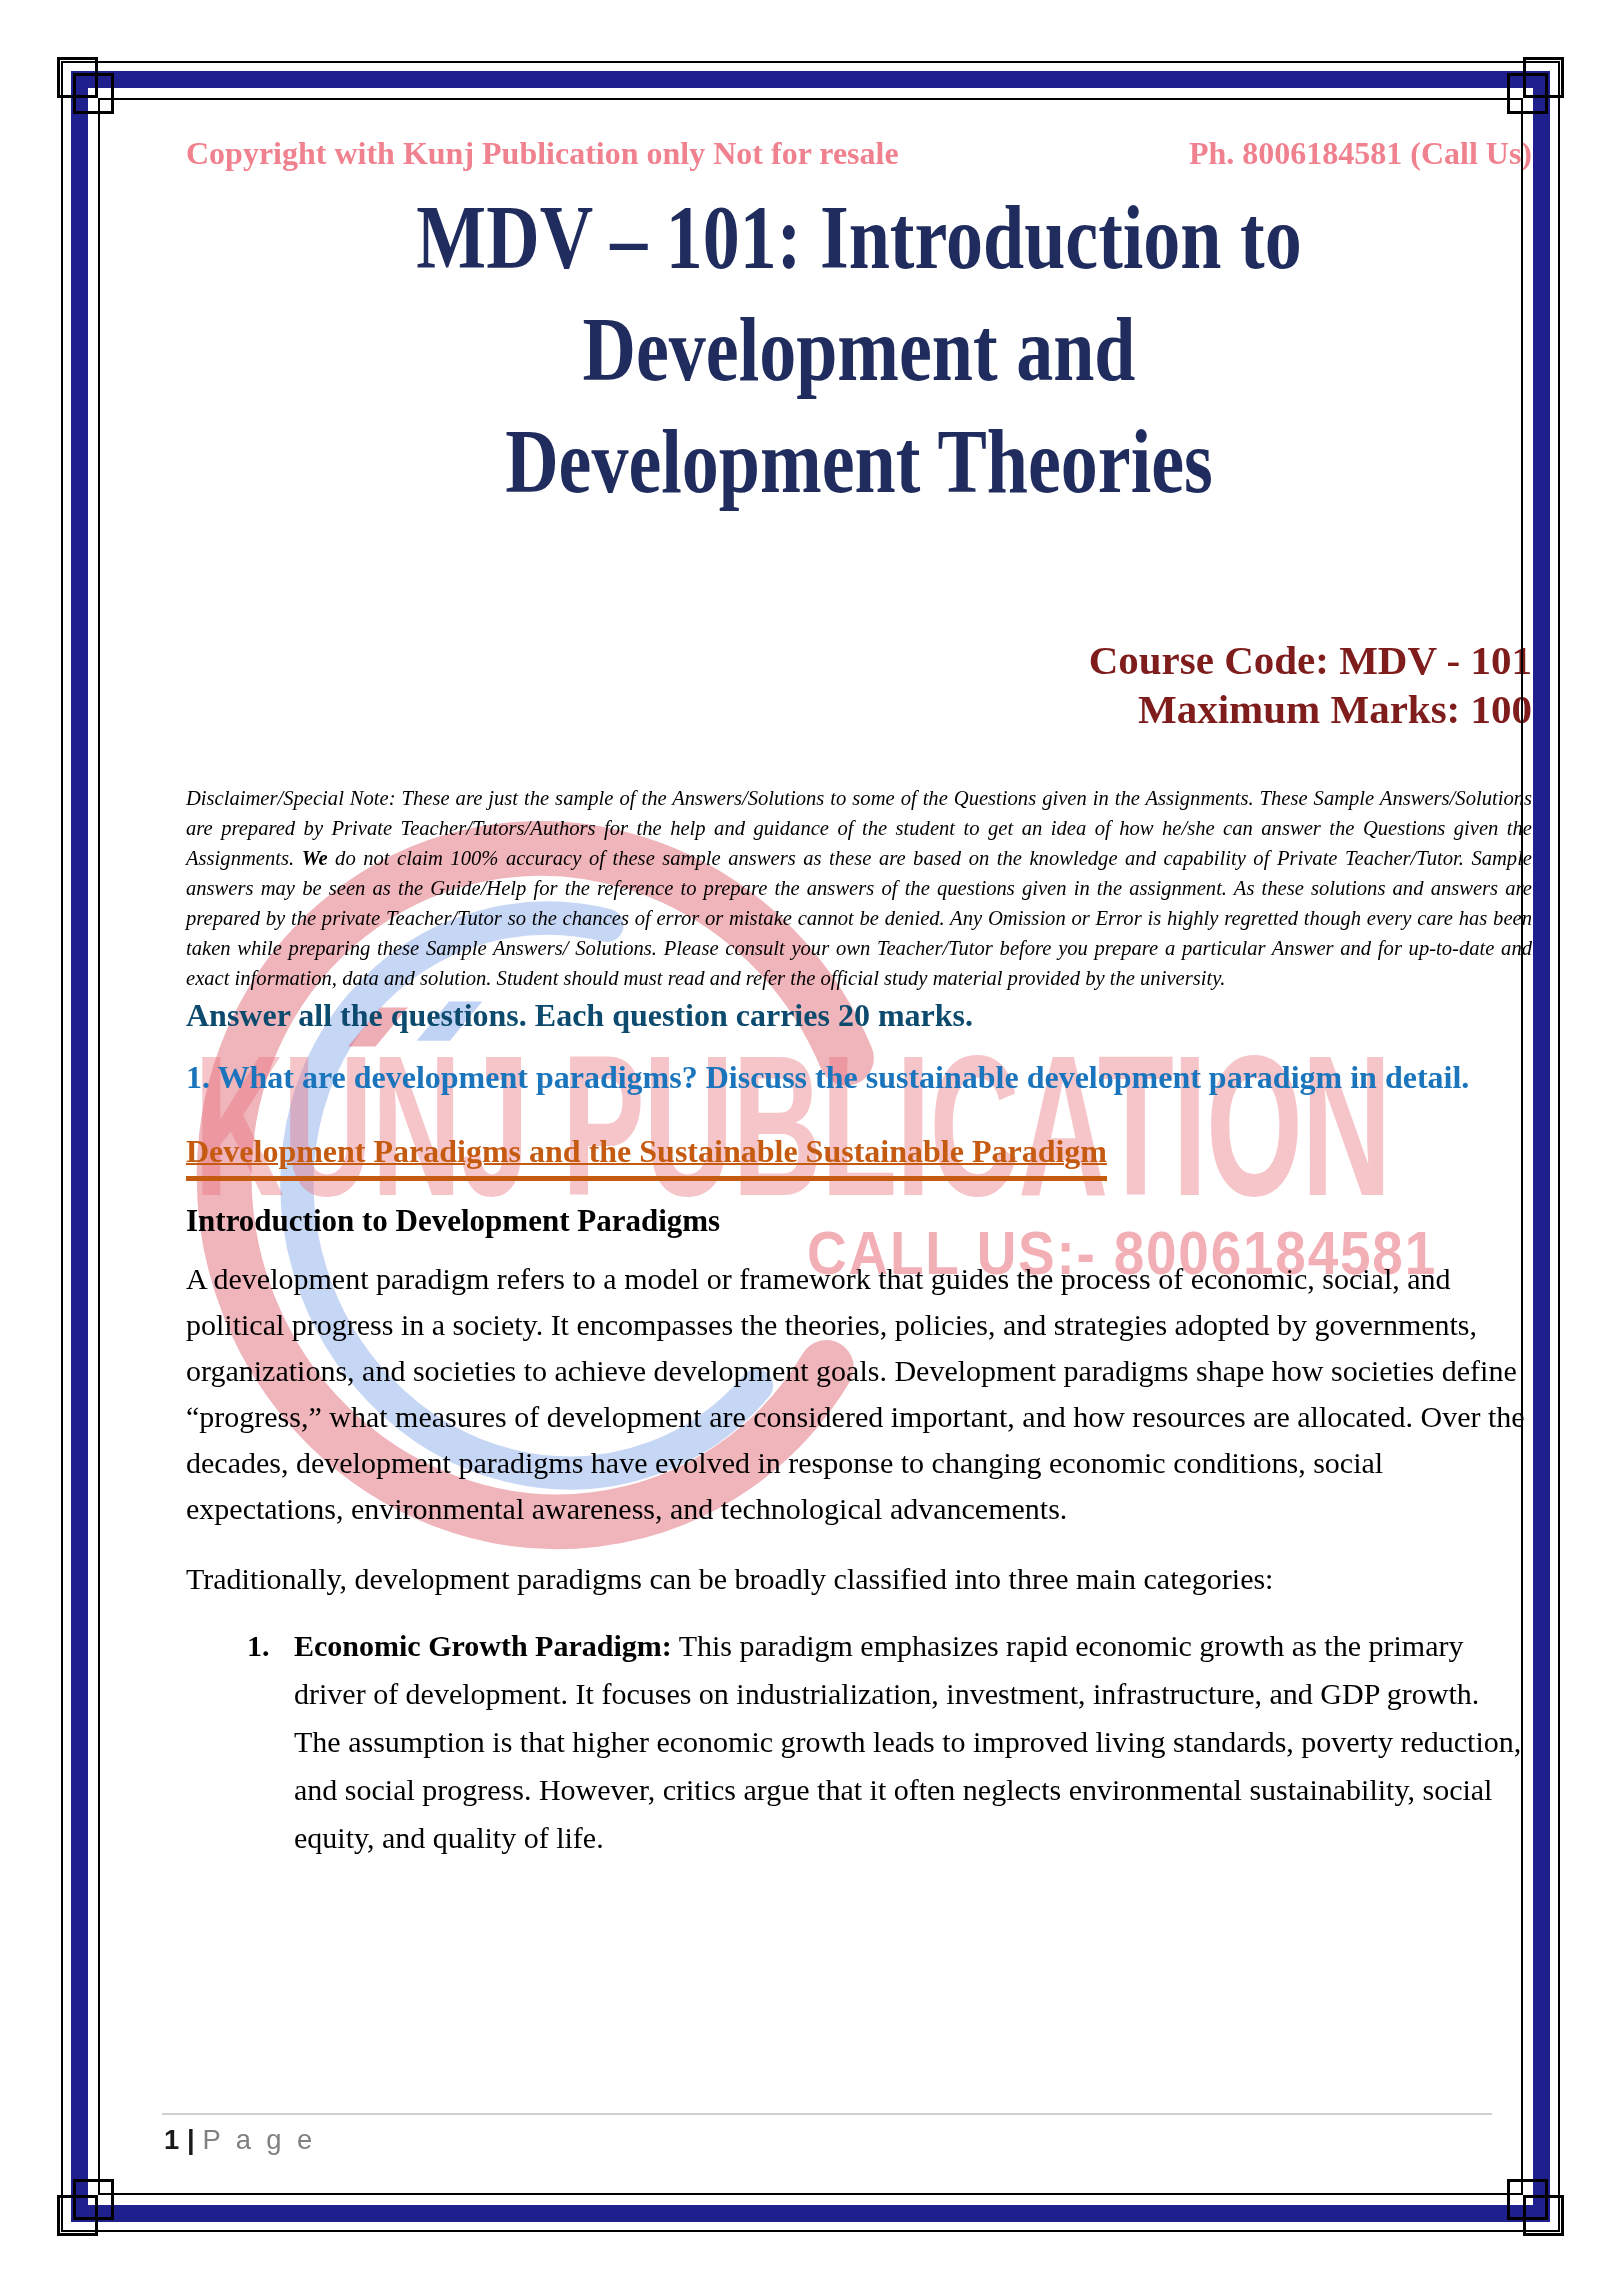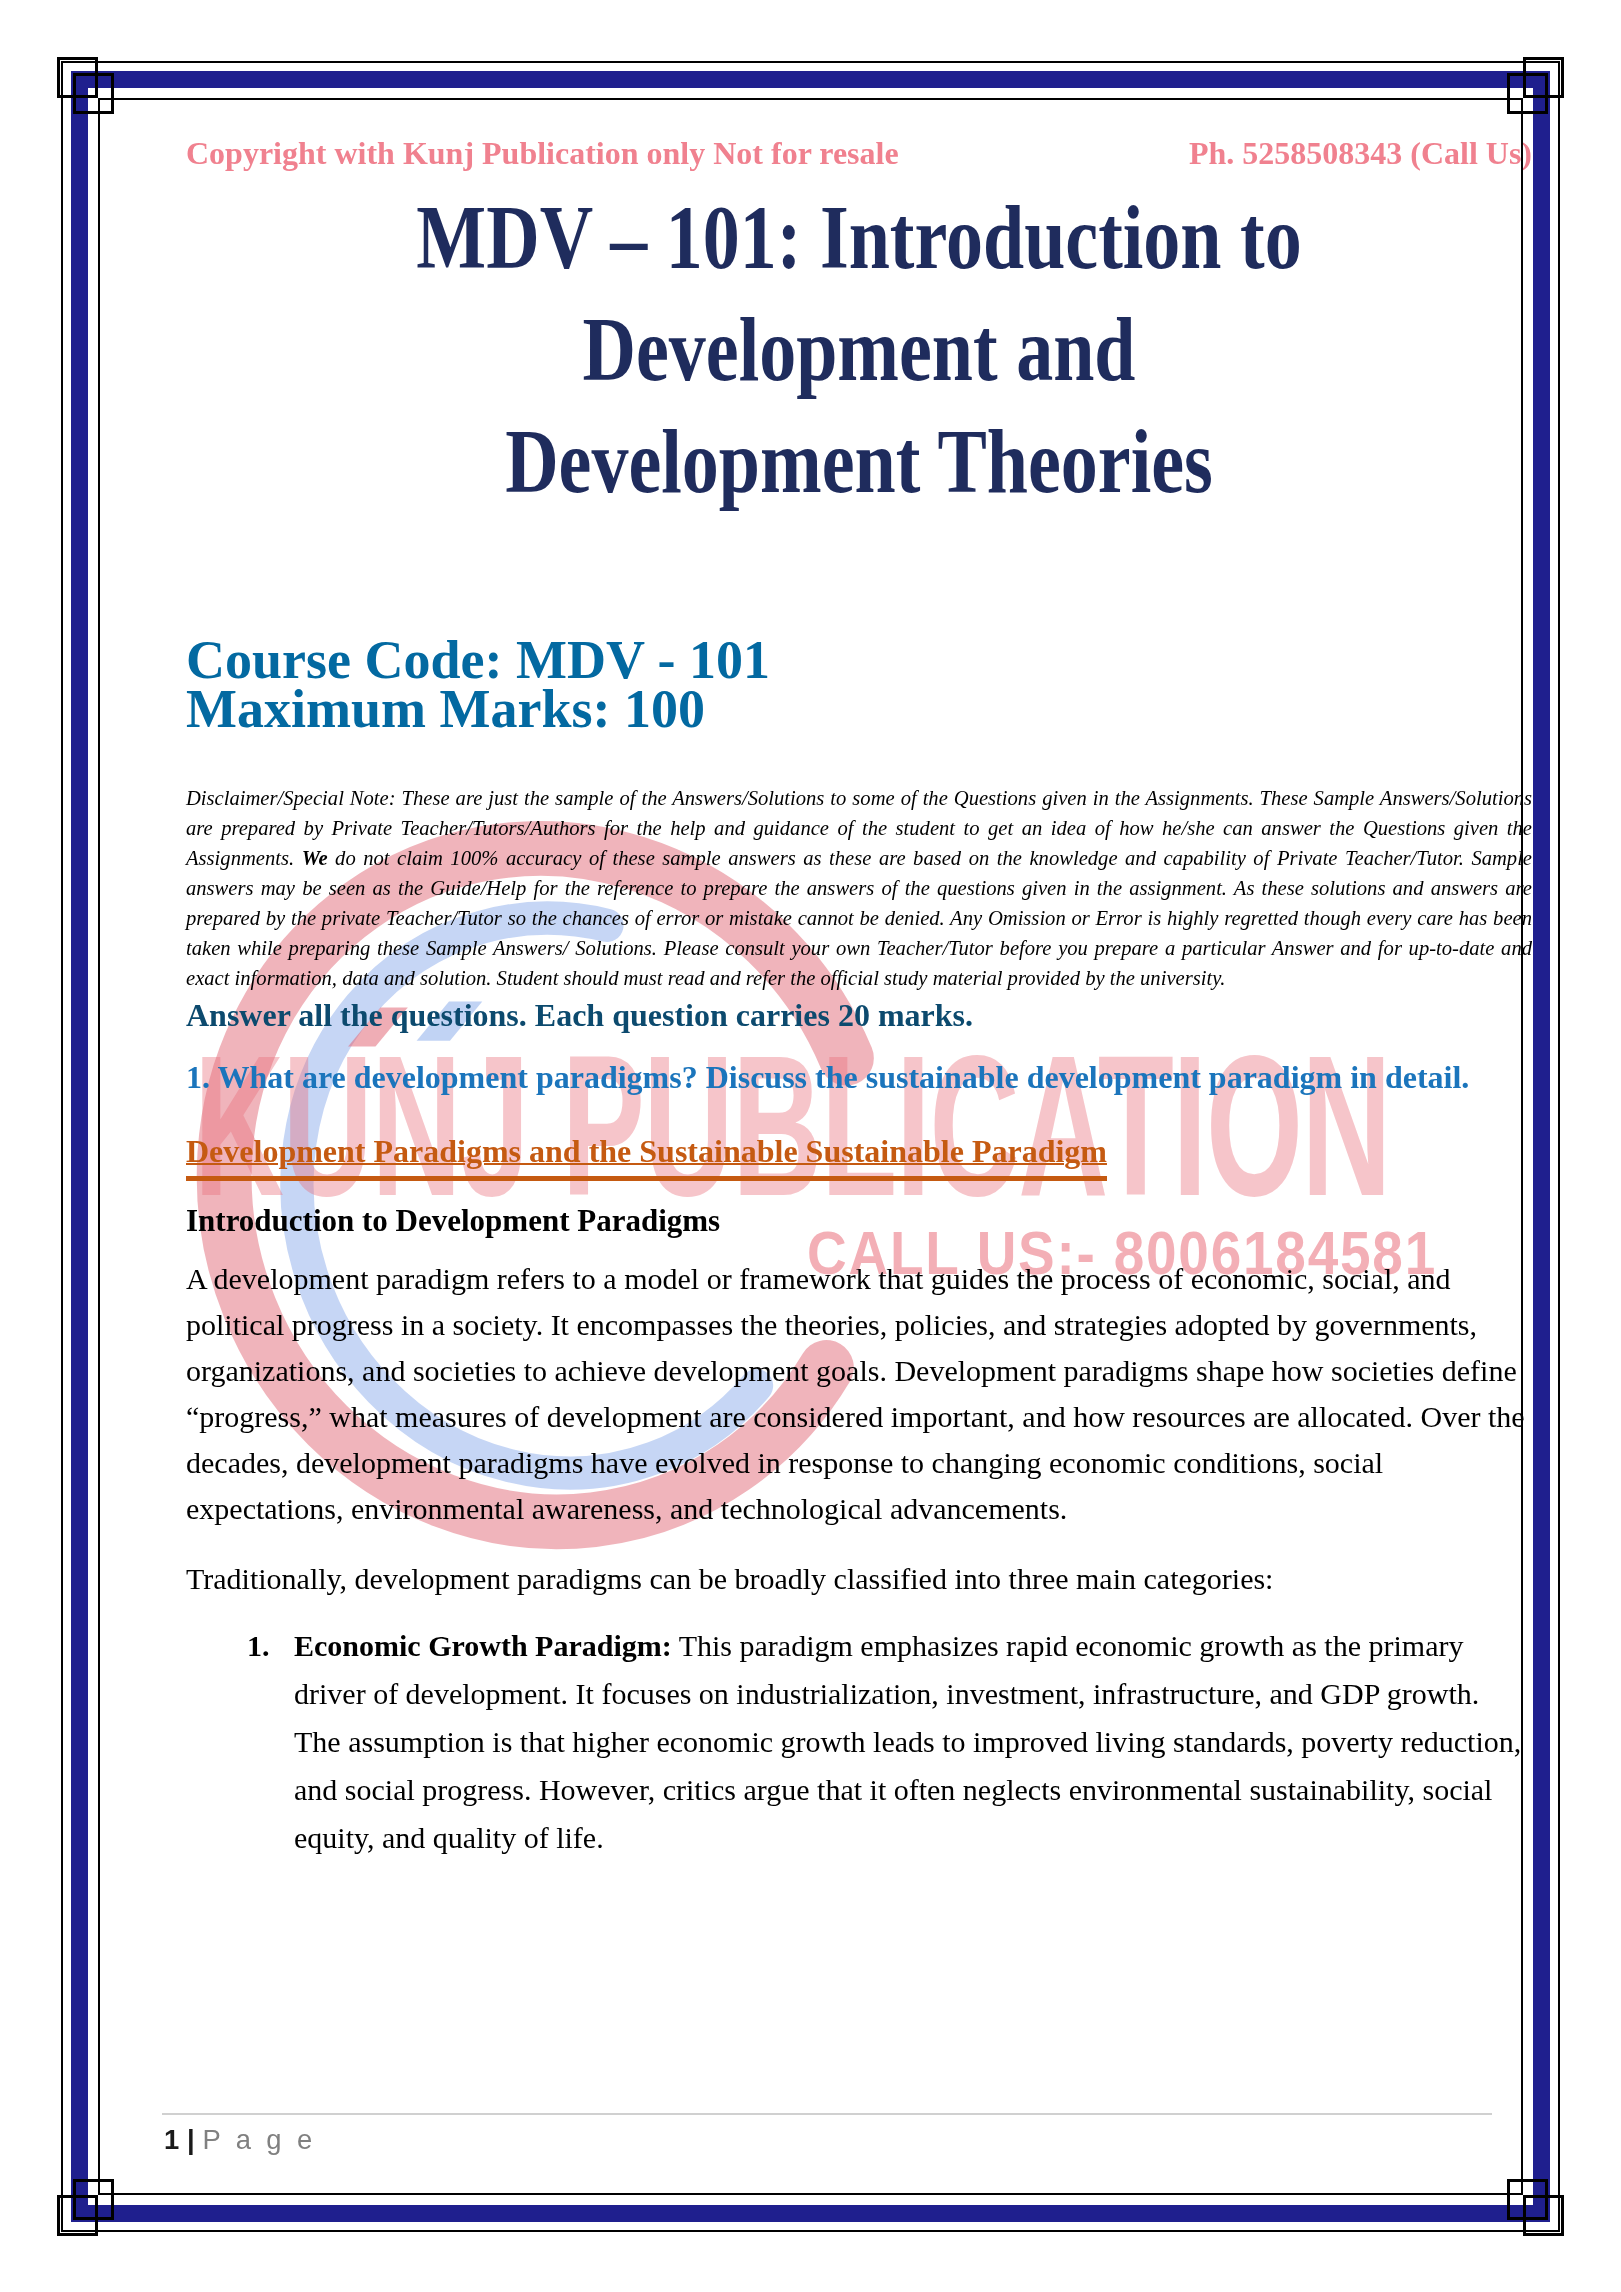--- a/index.html
+++ b/index.html
@@ -47,22 +47,22 @@
     font-size:32px;font-weight:bold;line-height:39px;
     color:#f0818f;
   }
   .doc-title{
     margin-top:7.8px;margin-bottom:179px;
     text-align:center;font-weight:bold;
     font-size:74px;line-height:92px;color:#1f2c5d;
     transform:scaleY(1.22);transform-origin:top center;
   }
   .course-block{
-    font-weight:bold;
-    font-size:54px;line-height:49px;color:#0369a1;
+    text-align:right;font-weight:bold;
+    font-size:41px;line-height:49px;color:#7f1d1d;
     margin-bottom:49px;
   }
   .disclaimer{
     font-style:italic;font-size:20.6px;line-height:30px;
     text-align:justify;margin-bottom:1px;
   }
   .disclaimer .bold{font-weight:bold;}
   .instructions{
     font-size:32px;font-weight:bold;line-height:43px;
     color:#0c4a6e;margin-bottom:13.7px;
@@ -138,21 +138,21 @@
   <div class="corner-sq" style="right:73px;top:73px;"></div>
   <div class="corner-sq" style="left:57px;bottom:57px;"></div>
   <div class="corner-sq" style="left:73px;bottom:73px;"></div>
   <div class="corner-sq" style="right:57px;bottom:57px;"></div>
   <div class="corner-sq" style="right:73px;bottom:73px;"></div>
 
   <div class="content">
 
     <div class="copyright-row">
       <span>Copyright with Kunj Publication only Not for resale</span>
-      <span>Ph. 5258508343 (Call Us)</span>
+      <span>Ph. 8006184581 (Call Us)</span>
     </div>
 
     <div class="doc-title">
       <div>MDV – 101: Introduction to</div>
       <div>Development and</div>
       <div>Development Theories</div>
     </div>
 
     <div class="course-block">
       <div>Course Code: MDV - 101</div>

